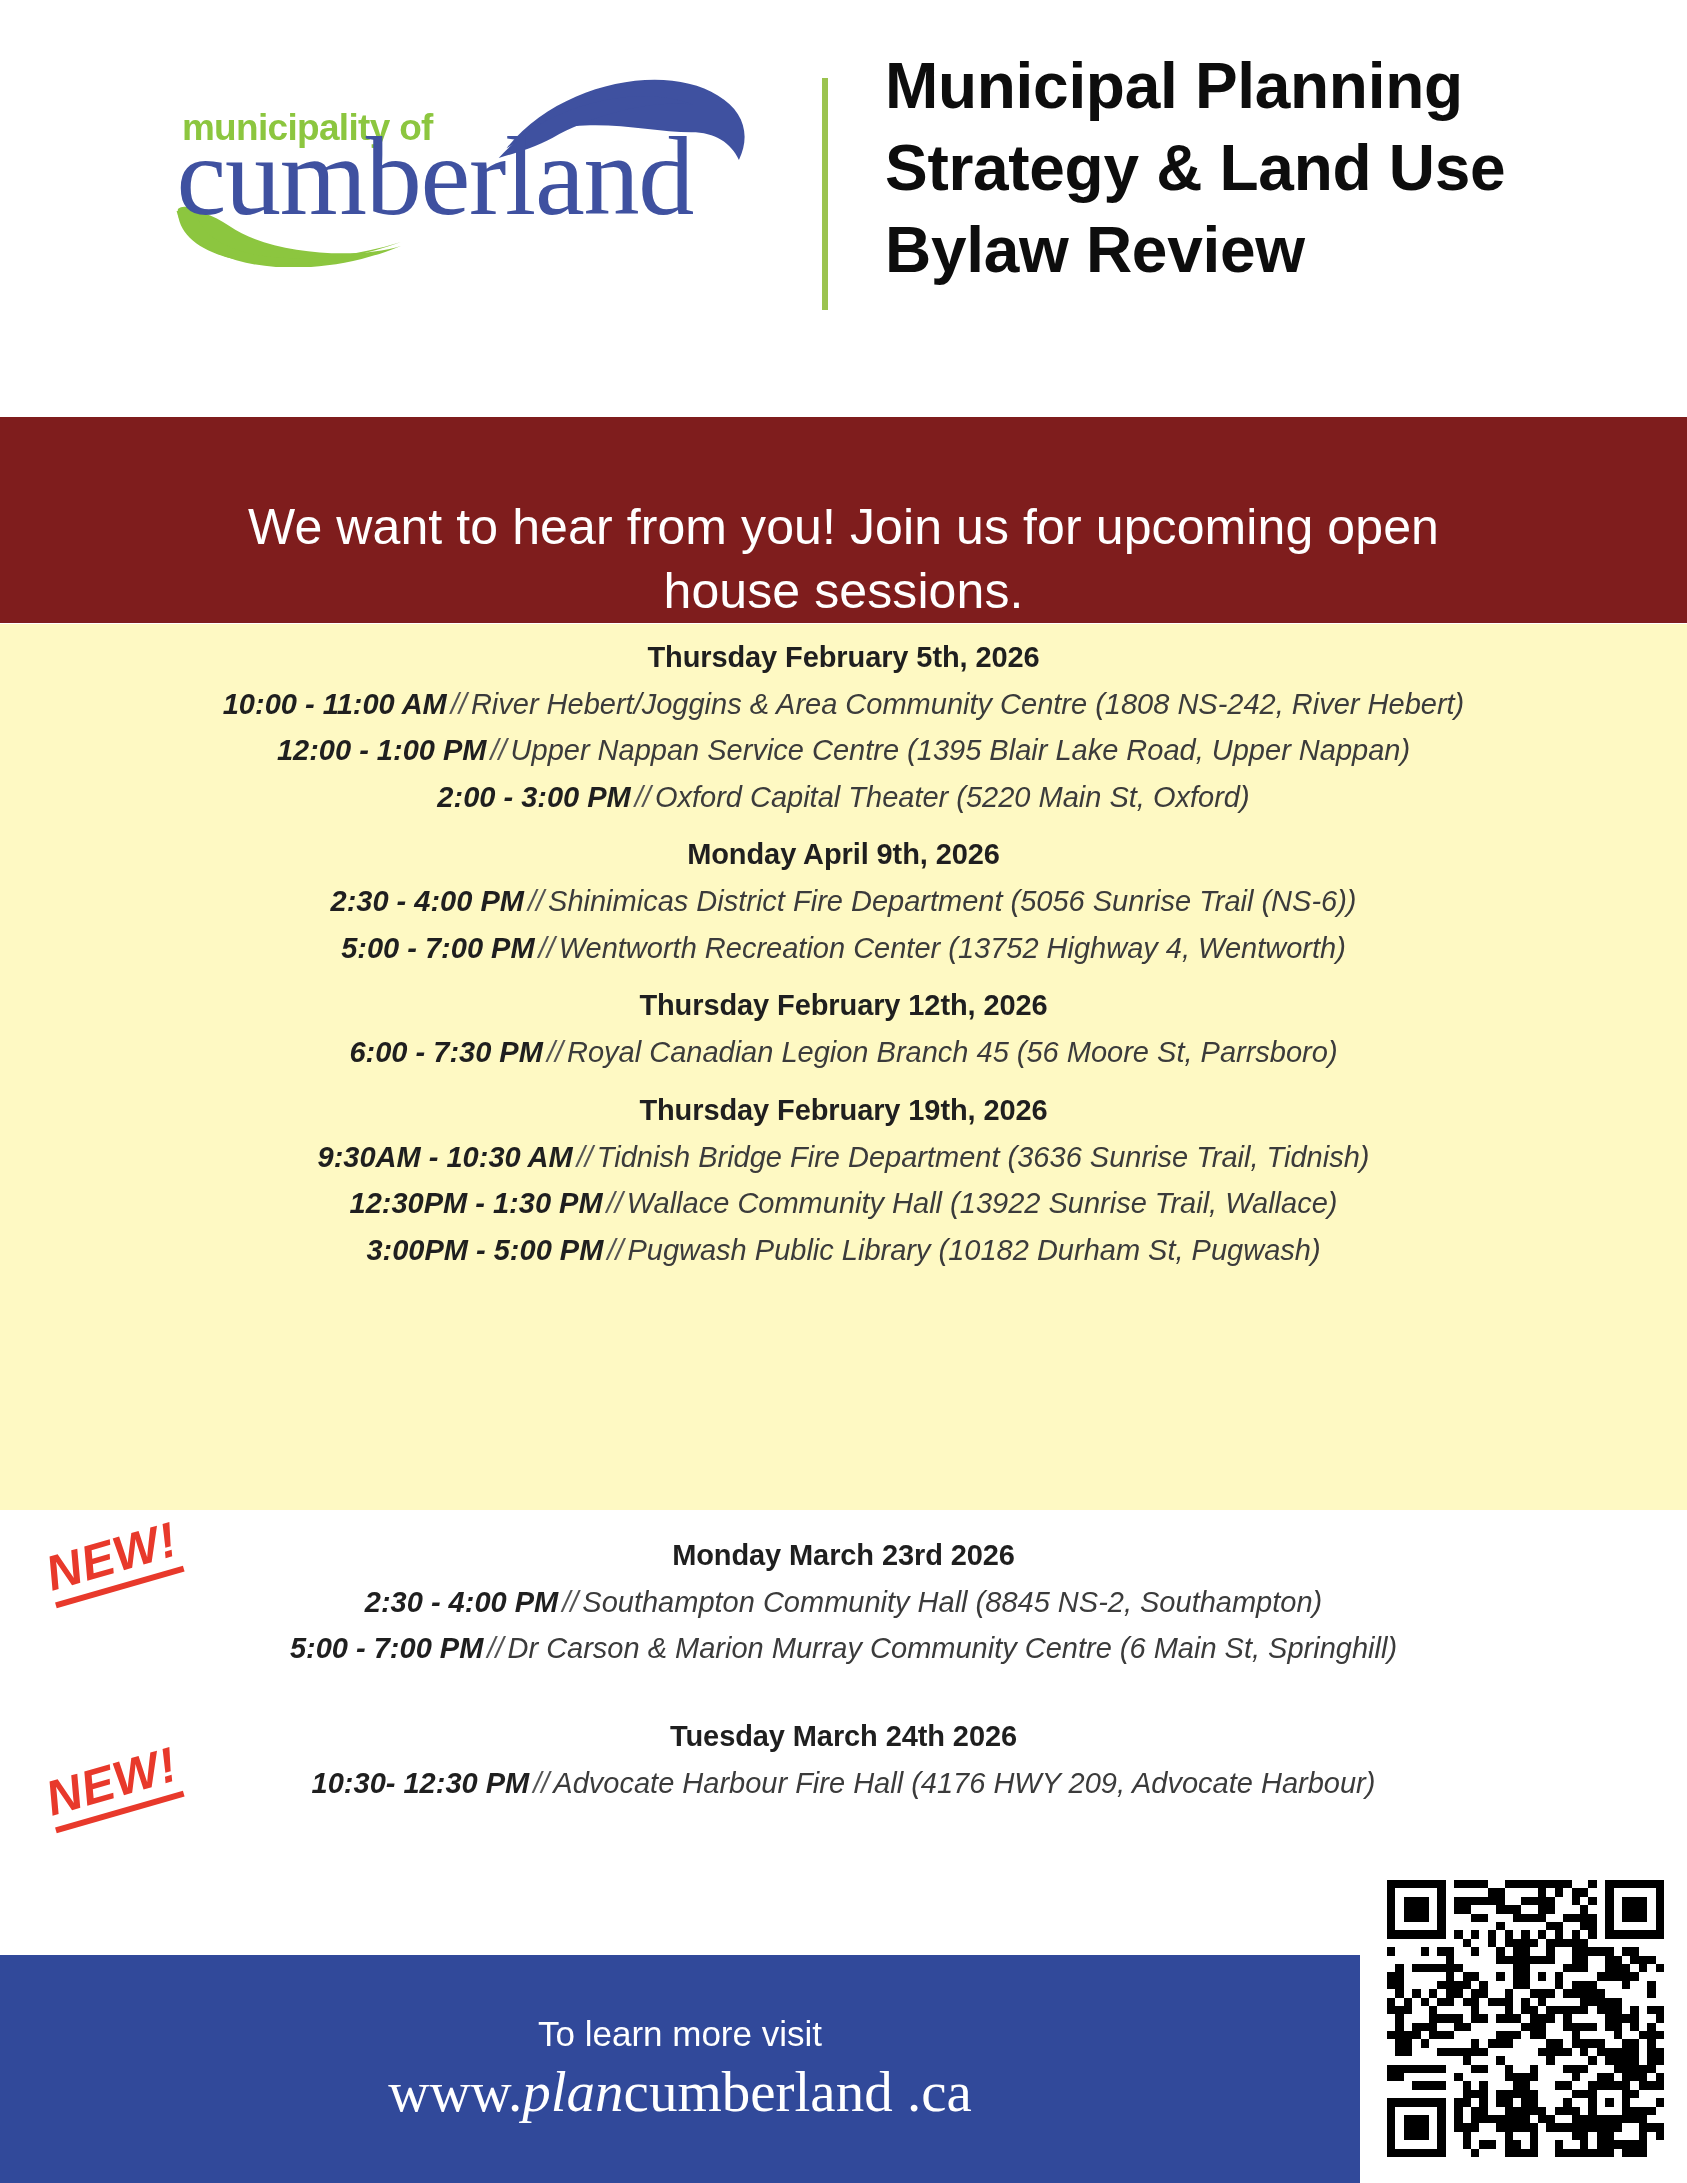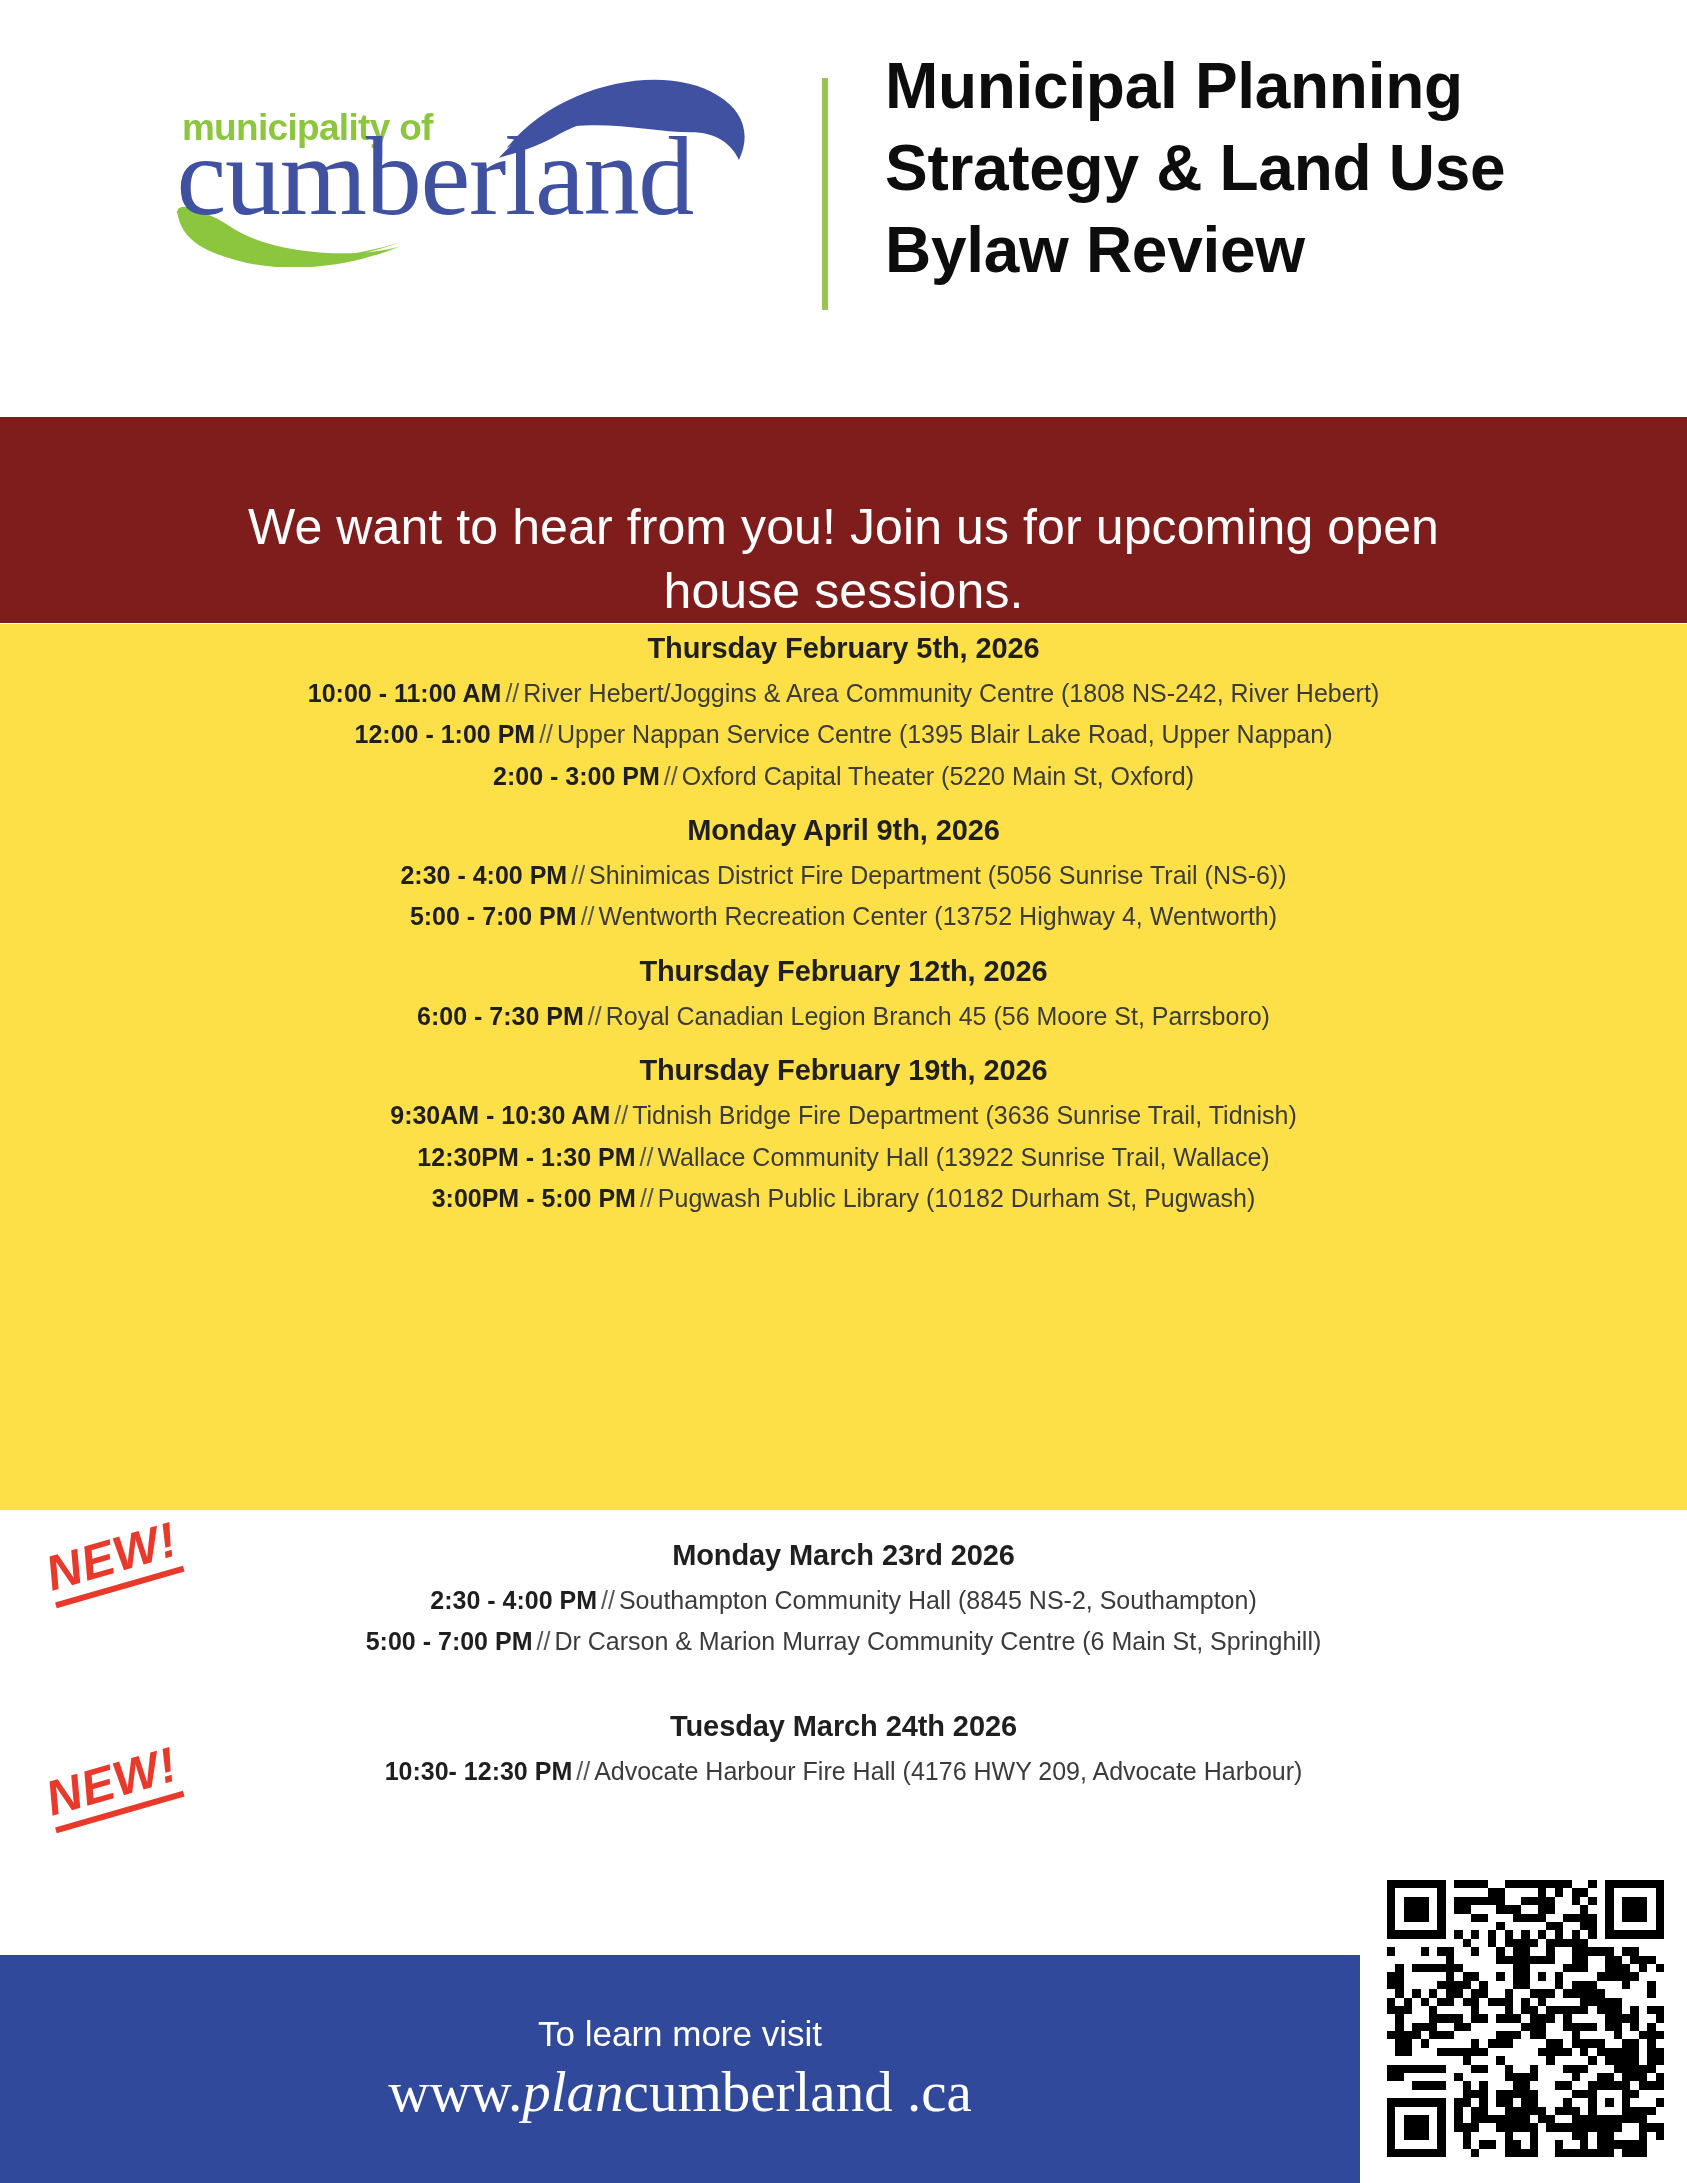--- a/index.html
+++ b/index.html
@@ -30,37 +30,38 @@
     display:flex;align-items:flex-end;justify-content:center;
   }
   .banner-text{
     color:#ffffff;font-size:50px;line-height:1.28;font-weight:400;
     text-align:center;width:1323px;letter-spacing:0.1px;
   }
 
   
   .grey-block{
     position:absolute;left:0;top:624px;width:1687px;height:886px;
-    background:#fde047;
-    padding-top:8px;box-sizing:border-box;
+    background:#fef9c3;
+    padding-top:17px;box-sizing:border-box;
   }
   .white-block{
     position:absolute;left:0;top:1510px;width:1687px;height:445px;
     background:#ffffff;
   }
 
   .day{ text-align:center; }
   .day + .day{ margin-top:22.5px; }
   .day-title{
     font-size:29px;font-weight:700;color:#1f1f1f;
     margin:0 0 12px 0;letter-spacing:-0.1px;
   }
   .session{
-    font-size:25px;color:#3b3b3b;margin:0 0 9.3px 0;line-height:1.28;
+    font-size:29px;color:#3b3b3b;margin:0 0 9.3px 0;line-height:1.28;
     white-space:nowrap;
+    font-style:italic;
   }
   .session .t{font-weight:700;color:#1f1f1f;}
   .session .sep{color:#555;padding:0 4px;}
   .session .loc{font-weight:400;color:#3b3b3b;}
 
   
   .new-stamp{
     position:absolute;
     color:#E8392B;font-weight:700;font-style:italic;
     font-size:49px;letter-spacing:0.7px;

